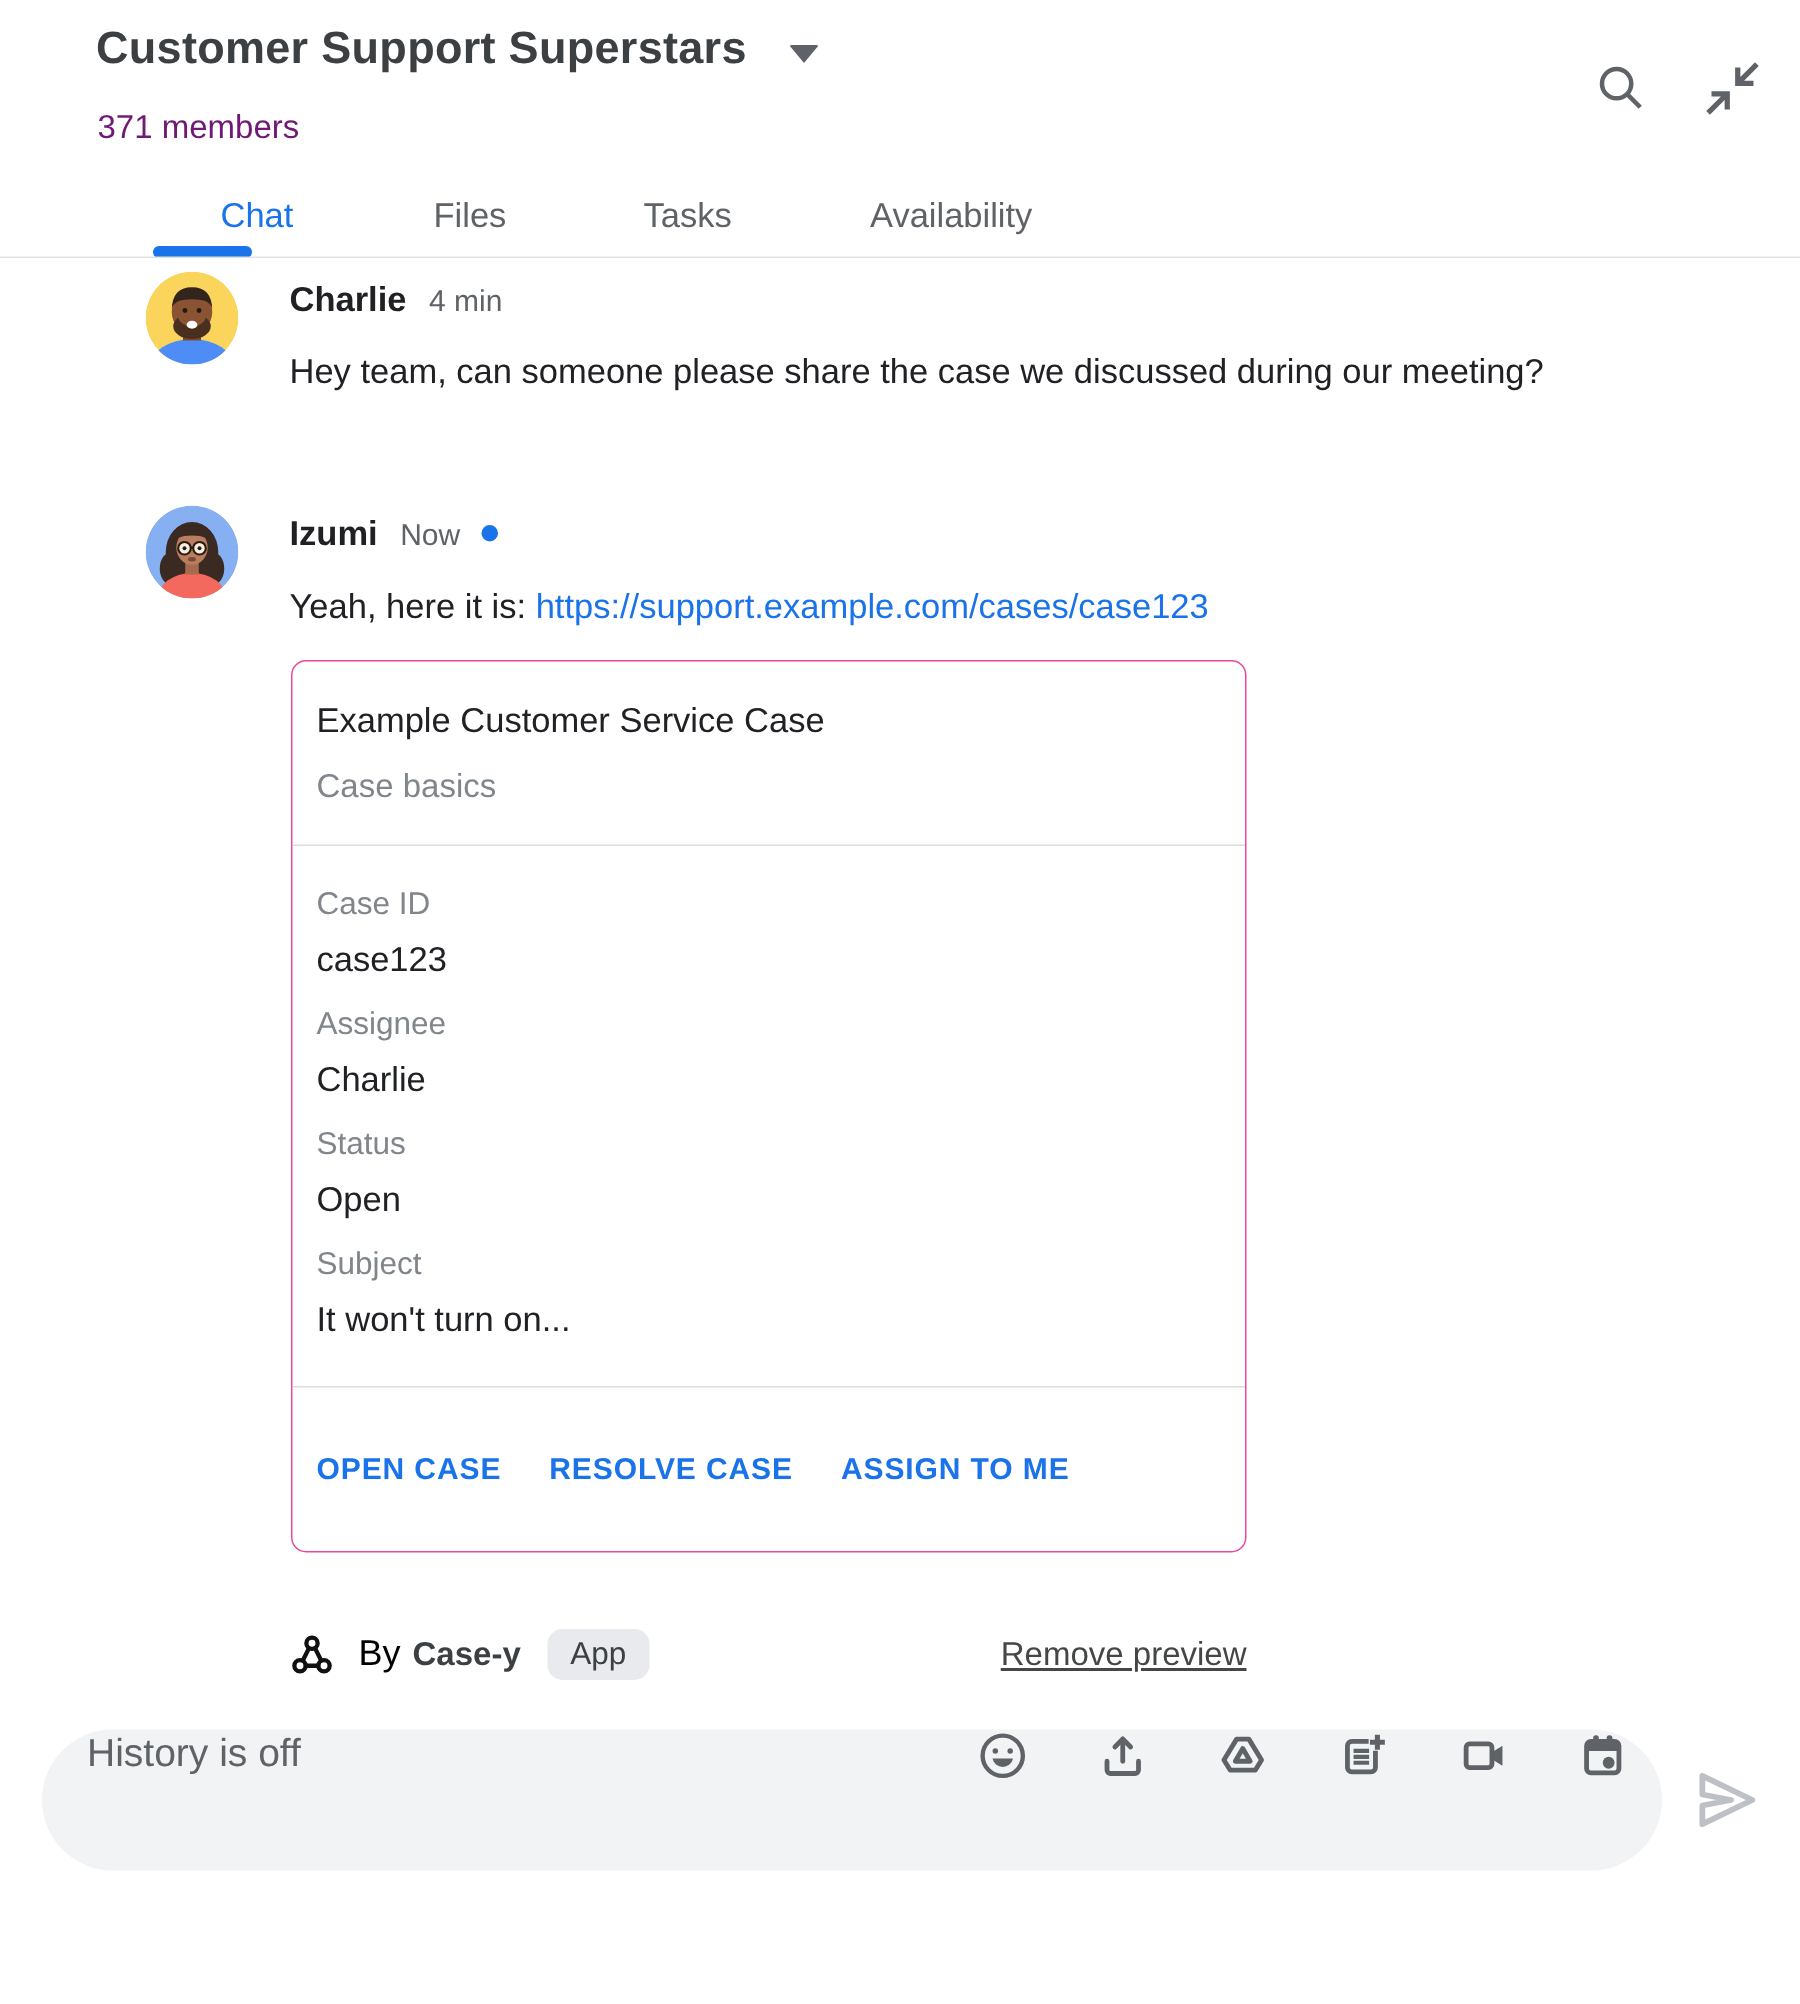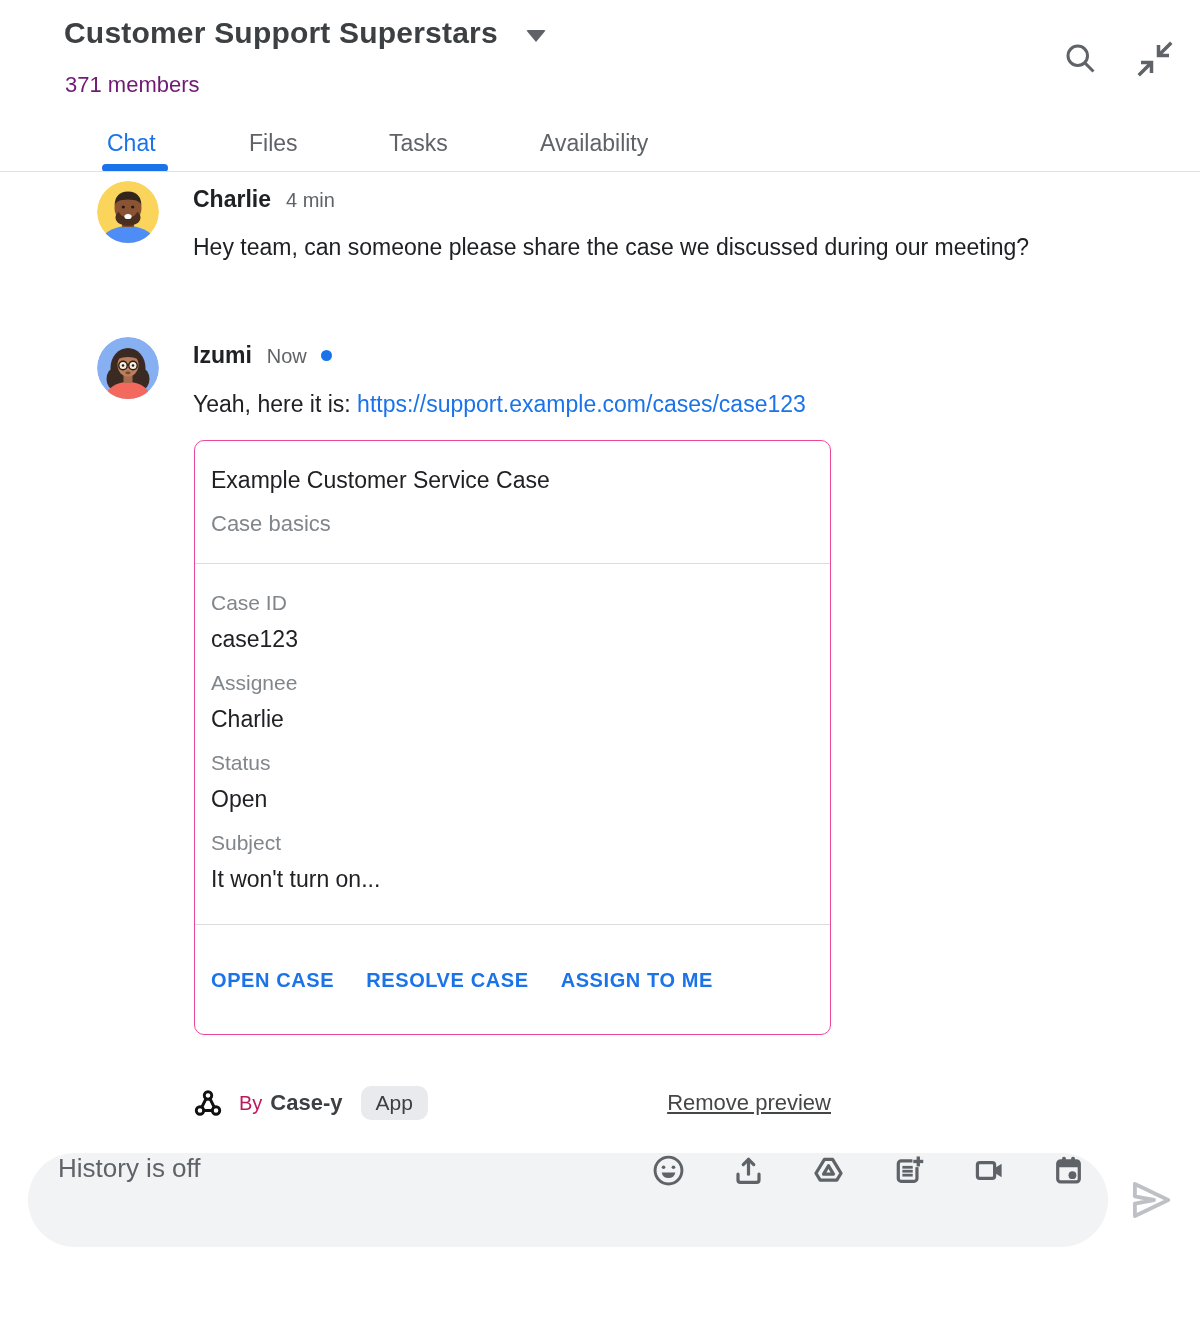--- a/index.html
+++ b/index.html
@@ -13,21 +13,21 @@
   .caret-down { width:0; height:0; margin-left:28px; margin-top:6px;
     border-left:10px solid transparent; border-right:10px solid transparent;
     border-top:12px solid #5f6368; border-radius:2px; }
   .room-members { position:absolute; left:65px; top:72px; font-size:22px; color:#701a75; }
   .hdr-icon { position:absolute; color:#5f6368; cursor:pointer; }
   .hdr-icon svg { display:block; }
   #search-ic { left:1062px; top:40px; }
   #collapse-ic { left:1134px; top:38px; }
 
   
-  .tab { position:absolute; top:130px; font-size:23px; font-weight:500; color:#5f6368; cursor:pointer; }
+  .tab { position:absolute; top:130px; font-size:23px; font-weight:500; color:#5f6368; cursor:pointer;margin-left:40px; }
   .tab.active { color:#1a73e8; }
   #tab-chat { left:107px; } #tab-files { left:249px; } #tab-tasks { left:389px; } #tab-avail { left:540px; }
   .tab-underline { position:absolute; left:102px; top:164px; width:66px; height:8px;
     background:#1a73e8; border-radius:8px; }
   .tabs-divider { position:absolute; left:0; top:171px; width:1200px; height:1px; background:#dfe1e5; }
 
   
   .avatar { position:absolute; left:97px; width:62px; height:62px; border-radius:50%; overflow:hidden; }
   .avatar svg { display:block; }
   #avatar-charlie { top:181px; }
@@ -54,21 +54,21 @@
   .field + .field { margin-top:16px; }
   .field-label { font-size:21px; color:#80868b; line-height:26px; }
   .field-value { font-size:23px; color:#202124; line-height:30px; margin-top:8px; }
   .card-actions { padding:44px 16px 42px 16px; display:flex; align-items:center; gap:32px; }
   .card-btn { font-size:20px; font-weight:700; letter-spacing:0.6px; color:#1a73e8;
     background:none; border:none; cursor:pointer; font-family:inherit; padding:0; }
 
   
   .attr-row { position:absolute; left:193px; top:1086px; width:638px; display:flex; align-items:center; }
   .webhook-wrap { width:30px; height:30px; margin-right:16px; }
-  .attr-by { font-size:20px; color:#be185d; }
+  .attr-by { font-size:24px; color:#000000; }
   .attr-app-name { font-size:22px; font-weight:700; color:#3c4043; margin-left:8px; }
   .app-badge { margin-left:18px; background:#e9eaed; border-radius:10px; padding:5px 15px;
     font-size:21px; color:#3c4043; }
   .attr-spacer { flex:1; }
   .remove-preview { font-size:22px; color:#444746; text-decoration:underline; cursor:pointer; }
 
   
   .composer { position:absolute; left:28px; top:1153px; width:1080px; height:94px;
     background:#f1f3f4; border-radius:47px; display:flex; align-items:flex-start;
     padding:0 22px 0 30px; }

